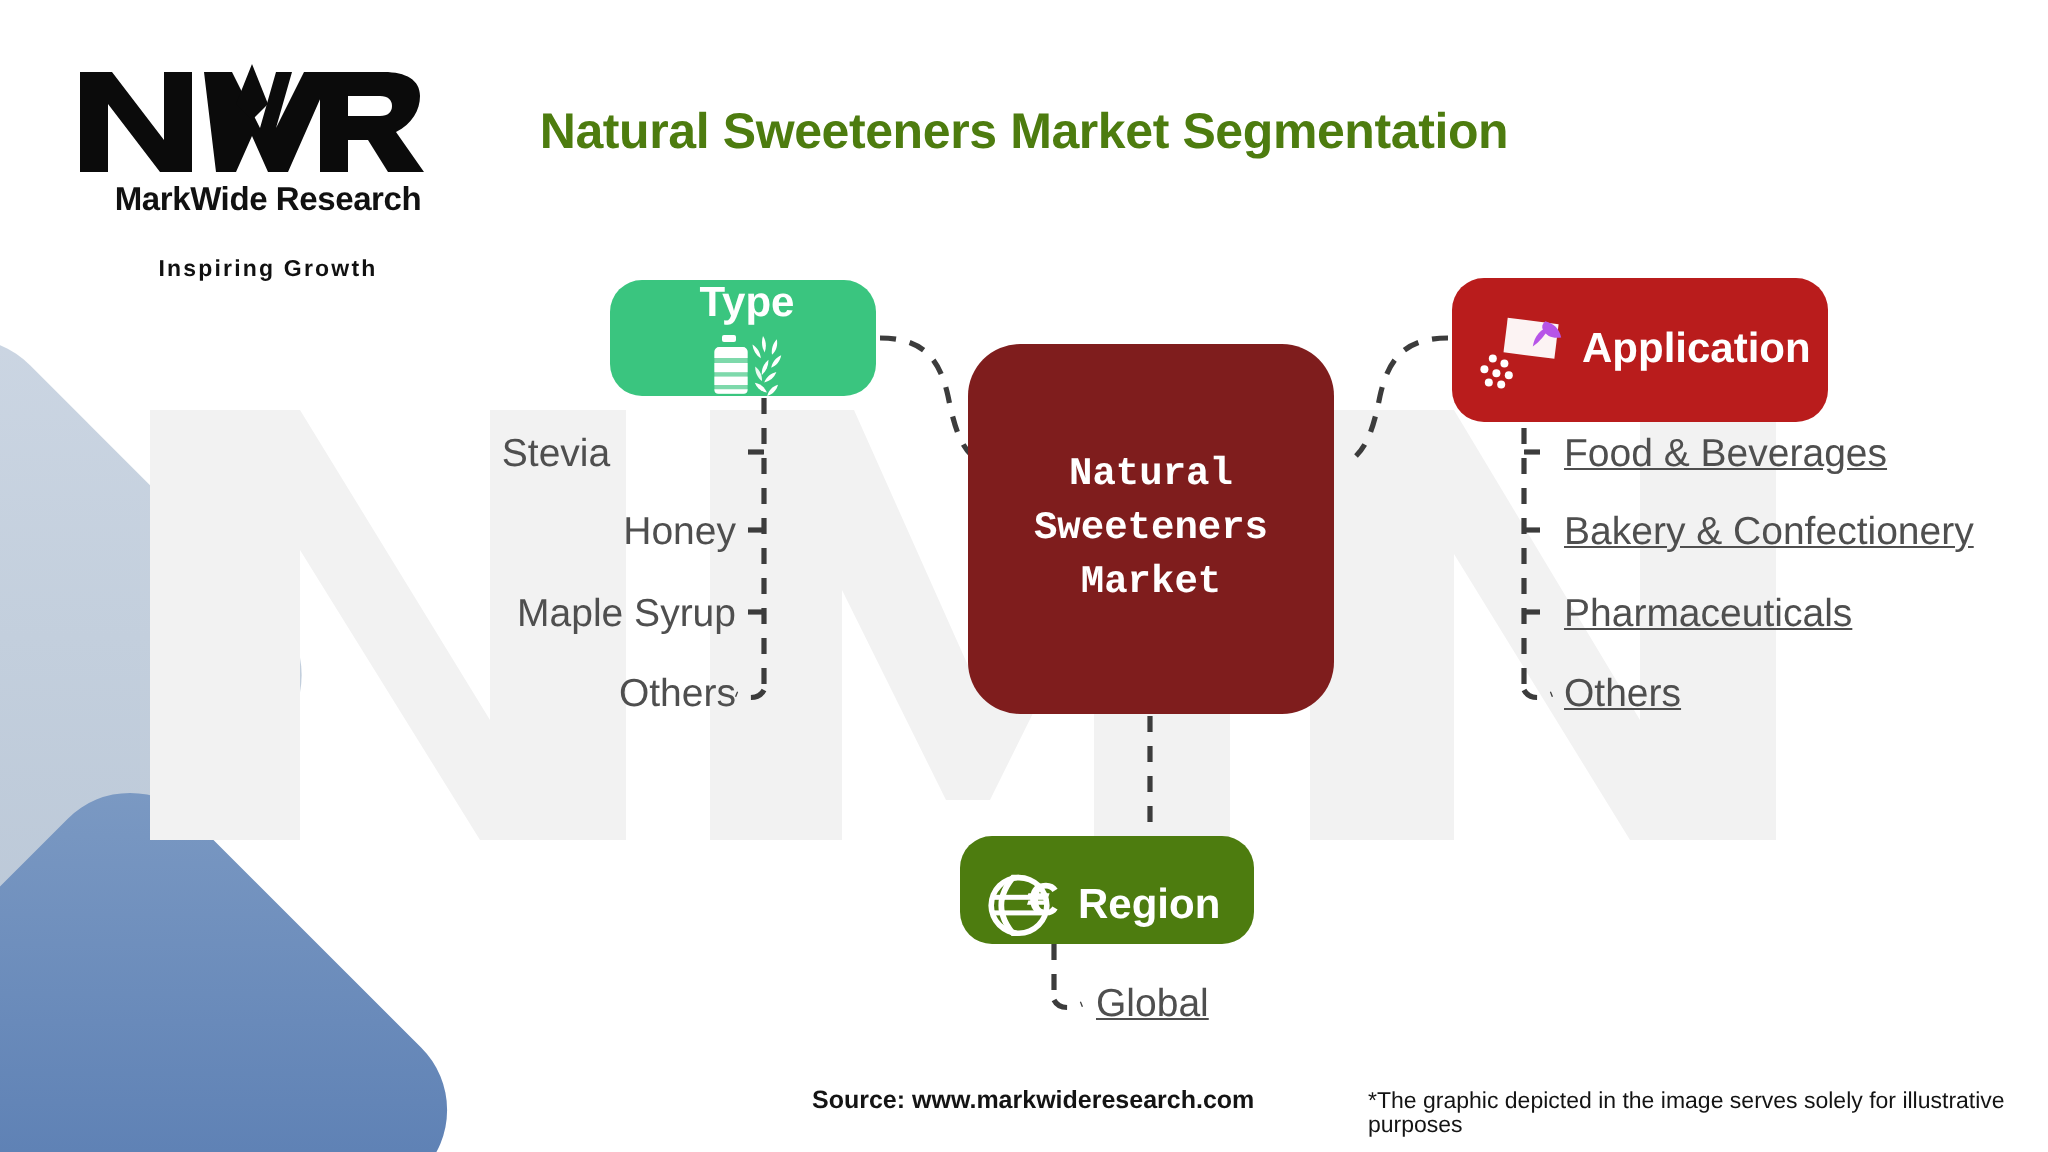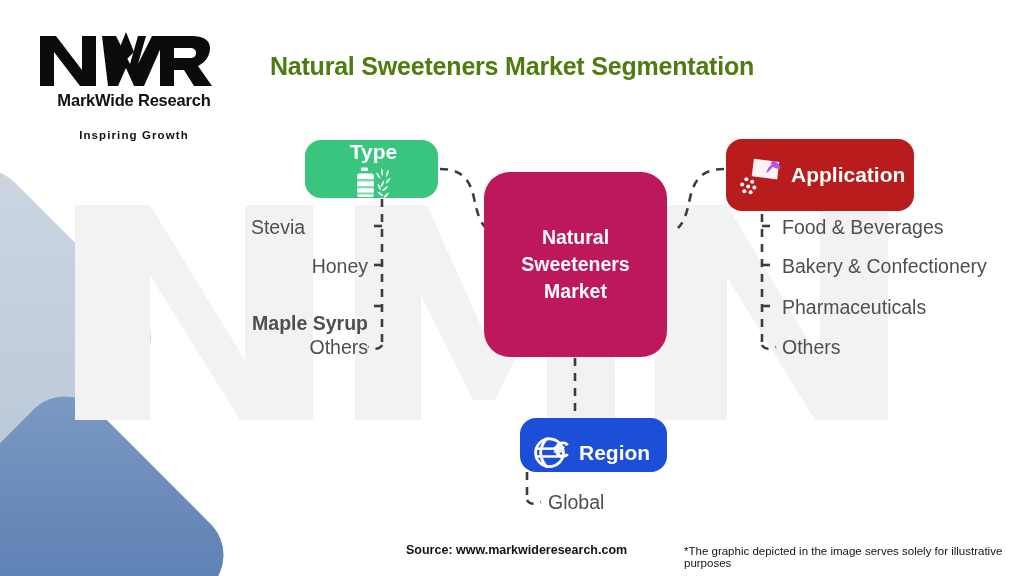--- a/index.html
+++ b/index.html
@@ -95,30 +95,31 @@
     pointer-events: none;
   }
 
   
   .center-node {
     position: absolute;
     left: 484px;
     top: 172px;
     width: 183px;
     height: 185px;
-    background: #be185d;
+    background: #7f1d1d;
     border-radius: 26px;
     display: flex;
     align-items: center;
     justify-content: center;
     text-align: center;
     color: #ffffff;
     font-size: 19.5px;
     font-weight: bold;
     line-height: 27px;
+    font-family: Liberation Mono, monospace;
   }
 
   
   .pill {
     position: absolute;
     display: flex;
     align-items: center;
     border-radius: 16px;
     color: #ffffff;
     font-size: 21px;
@@ -141,38 +142,38 @@
   .pill-app {
     left: 726px;
     top: 139px;
     width: 188px;
     height: 72px;
     background: #b91c1c;
     padding: 0 18px 0 13px;
     gap: 8px;
   }
   .pill-region {
-    left: 520px;
+    left: 480px;
     top: 418px;
     width: 147px;
     height: 54px;
-    background: #1d4ed8;
+    background: #4d7c0f;
     padding: 16px 16px 0 14px;
     gap: 7px;
   }
 
   
   .leaf {
     position: absolute;
     font-size: 19.5px;
     color: #4f4f4f;
     white-space: nowrap;
   }
   .leaf-left { text-align: right; }
-  .leaf-right { text-align: center; }
+  .leaf-right { text-align: center; text-decoration: underline; }
 
   
   .source {
     position: absolute;
     left: 406px;
     top: 543px;
     font-size: 12.5px;
     font-weight: bold;
     color: #141414;
   }
@@ -267,21 +268,21 @@
         <path d="M20.6 16.2 c2.4 1.9 3.5 4.3 3.4 7.3 c-2.3 -1.8 -3.4 -4.2 -3.4 -7.3 z" opacity="0.9"></path>
         <path d="M31.2 19 c-1.2 2.9 -3.2 4.6 -6.1 5.2 c1.1 -2.7 3.1 -4.4 6.1 -5.2 z"></path>
         <path d="M20.4 24.4 c2.9 0.6 4.9 2.2 6.1 4.9 c-2.9 -0.5 -4.9 -2.1 -6.1 -4.9 z"></path>
         <path d="M32 25.4 c-0.8 2.9 -2.6 4.7 -5.4 5.6 c0.7 -2.8 2.5 -4.7 5.4 -5.6 z"></path>
       </g>
     </svg>
   </div>
 
   <div class="leaf leaf-left" style="left:188px; top:216px; width:180px;text-align:center;">Stevia</div>
   <div class="leaf leaf-left" style="left:188px; top:255px; width:180px;">Honey</div>
-  <div class="leaf leaf-left" style="left:188px; top:312px; width:180px;font-weight:bold;">Maple Syrup</div>
+  <div class="leaf leaf-left" style="left:188px; top:296px; width:180px;">Maple Syrup</div>
   <div class="leaf leaf-left" style="left:188px; top:336px; width:180px;">Others</div>
 
   <div class="pill pill-app">
     <svg width="44" height="40" viewBox="0 0 44 40">
       <g fill="#ffffff">
         <path d="M16.6 2.2 L41.2 9.4 L36.4 26.2 L11.8 19 Z" opacity="0.95" transform="rotate(-9 26 14)"></path>
         <path d="M31.5 6.8 c4.6 0.6 7.6 3.4 8.6 8.1 c-3.2 1.9 -6.1 1.7 -8.6 -0.5 c-2.1 -1.9 -2.6 -4.4 -0.9 -7.1 z" fill="#b754e8" opacity="0.0"></path>
         <path d="M33.6 5.6 c4.3 1 7 3.7 8 8.1 c-4.3 0.6 -7.3 -0.6 -9 -3.6 c-0.9 -1.6 -0.6 -3.1 1 -4.5 z" fill="#b754e8"></path>
         <path d="M27.4 18.2 c0.8 -5.2 3.8 -8.6 8.8 -10.2 c-2.6 4.6 -5.5 8 -8.8 10.2 z" fill="#b754e8"></path>
         <circle cx="7.4" cy="24.2" r="2"></circle>

